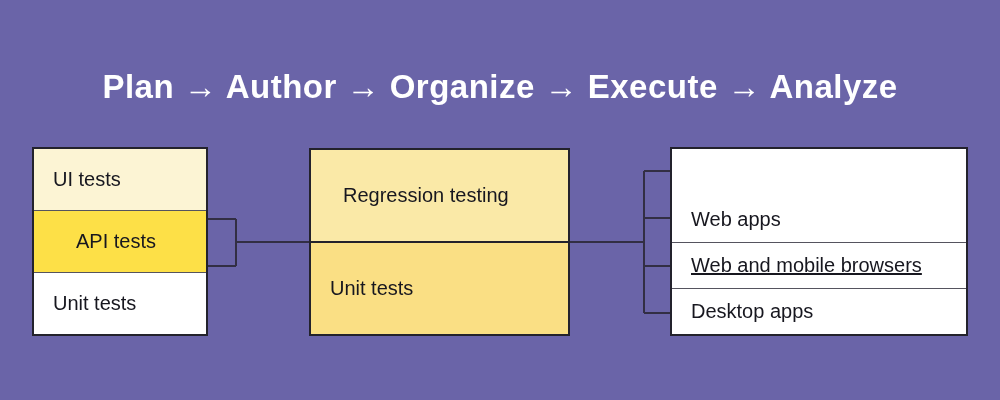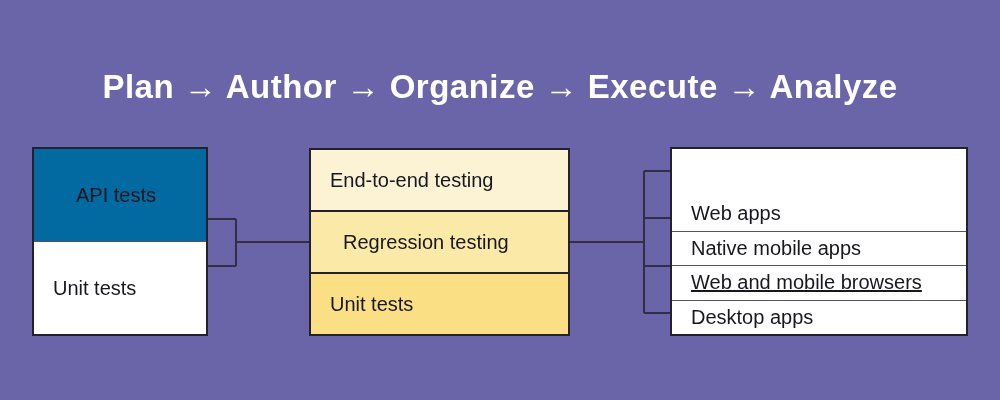--- a/index.html
+++ b/index.html
@@ -77,47 +77,44 @@
 <div class="stage">
 
   <h1 class="title">Plan → Author → Organize → Execute → Analyze</h1>
 
   <svg class="connectors" width="1000" height="400" viewBox="0 0 1000 400">
     <path d="M207 219 H236 M207 266 H236 M236 219 V266 M236 242 H309"></path>
     <path d="M570 242 H644 M644 171 V313 M644 171 H670 M644 218 H670 M644 266 H670 M644 313 H670"></path>
   </svg>
 
   <div class="box box-left">
-    <div class="row" style="background: #0369a1; padding-left: 42px;">
+    <div class="row" style="background: rgb(252, 244, 212);">
+      <span>UI tests</span>
+    </div>
+    <div class="row" style="background: #fde047; padding-left: 42px;">
       <span>API tests</span>
     </div>
     <div class="row" style="background: rgb(255, 255, 255);">
       <span>Unit tests</span>
     </div>
   </div>
 
   <div class="box box-middle">
-    <div class="row" style="background: rgb(251, 243, 211);">
-      <span>End-to-end testing</span>
-    </div>
     <div class="row" style="background: rgb(250, 233, 167); padding-left: 32px;">
       <span>Regression testing</span>
     </div>
     <div class="row" style="background: rgb(250, 223, 132);">
       <span>Unit tests</span>
     </div>
   </div>
 
   <div class="box box-right">
     <div class="row" style="background: rgb(255, 255, 255); margin-top: 48px;">
       <span>Web apps</span>
     </div>
-    <div class="row" style="background: rgb(255, 255, 255);">
-      <span>Native mobile apps</span>
-    </div>
     <div class="row" style="background: rgb(255, 255, 255); text-decoration: underline;">
       <span>Web and mobile browsers</span>
     </div>
     <div class="row" style="background: rgb(255, 255, 255); text-align: center;">
       <span>Desktop apps</span>
     </div>
   </div>
 
 </div>
 

